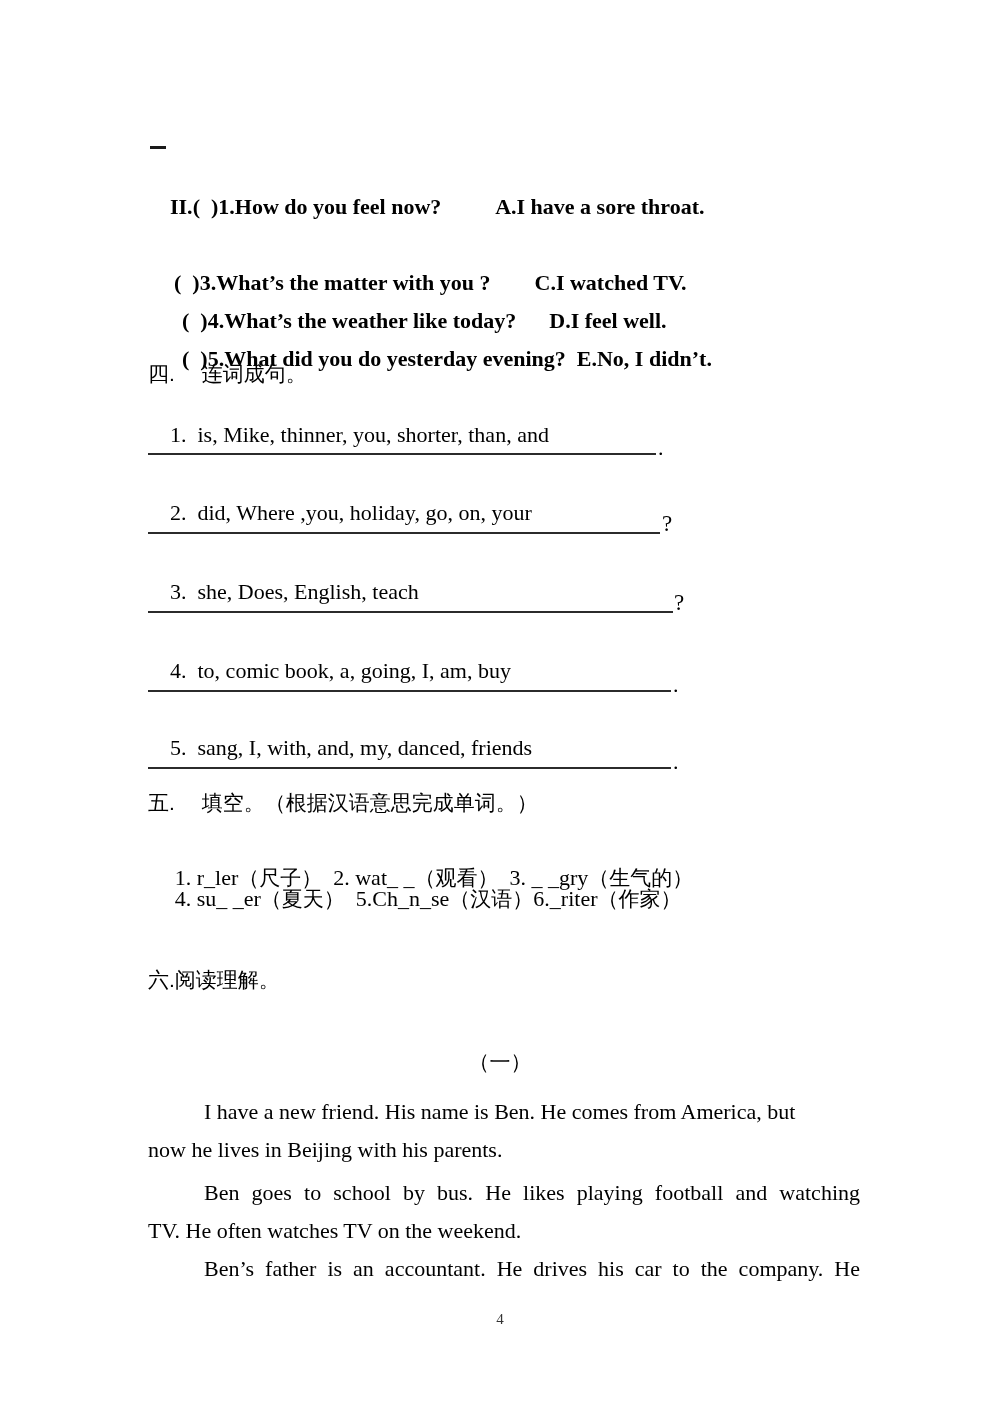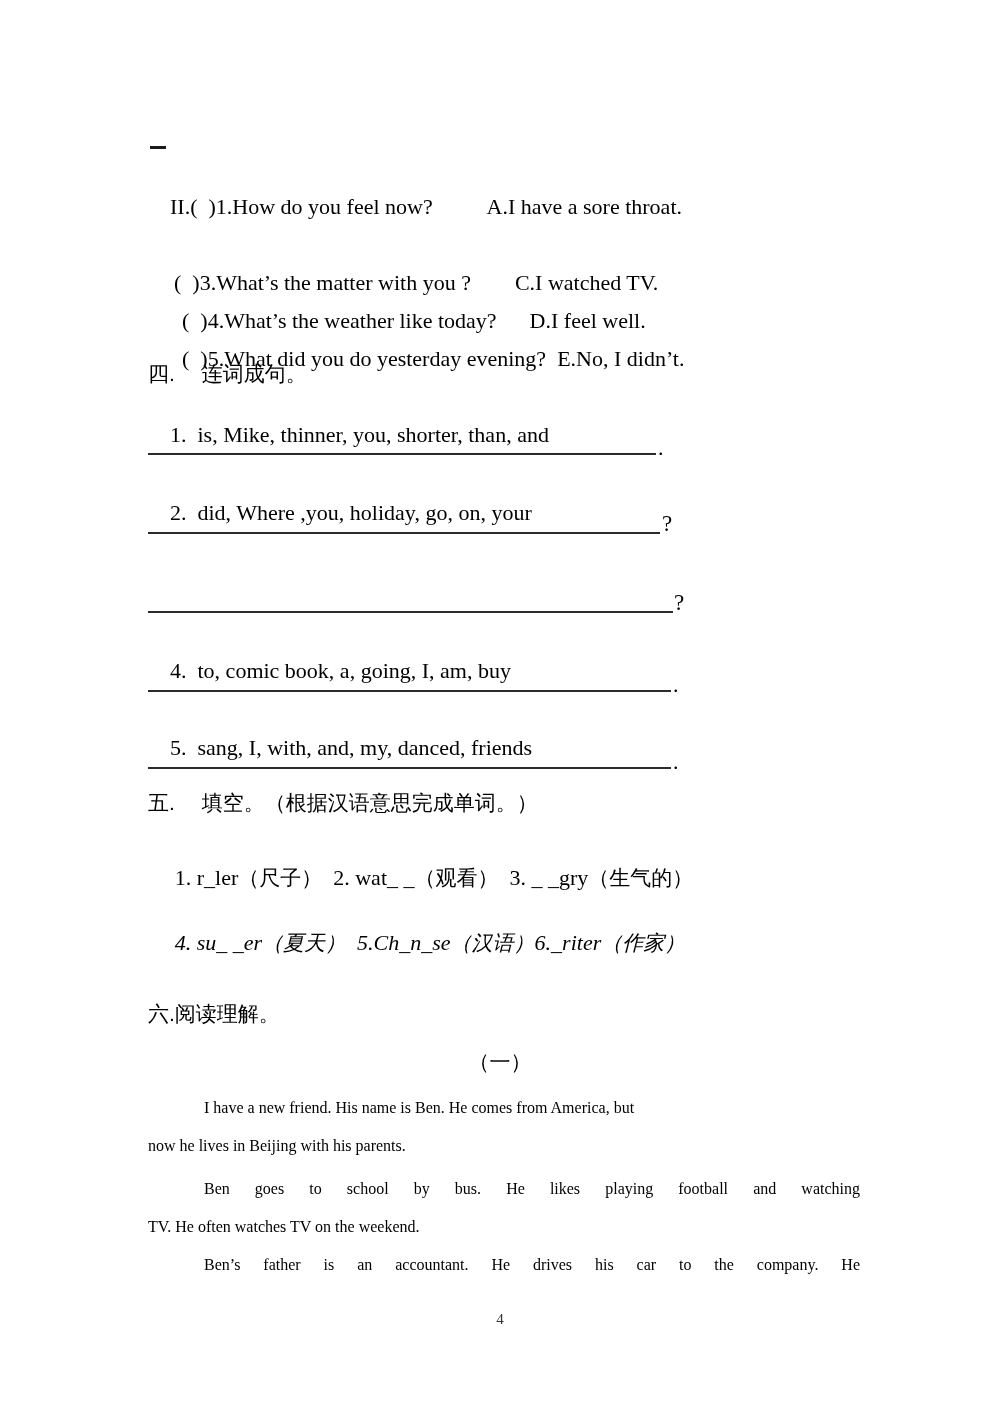--- a/index.html
+++ b/index.html
@@ -37,20 +37,21 @@
     font-size: 21px;
   }
 
   
   .match-row {
     position: absolute;
     left: 148px;
     width: 700px;
     font-size: 22px;
     white-space: pre;
+    font-weight: bold;
   }
   .match-row .q { display: inline; }
   .match-row .a { display: inline; }
 
   
   .heading {
     position: absolute;
     left: 148px;
     font-size: 21px;
     white-space: pre;
@@ -107,21 +108,21 @@
     position: absolute;
     width: 1000px;
     text-align: center;
     font-size: 21px;
     font-family: "DejaVu Sans", "Liberation Sans", sans-serif;
   }
   .para-line {
     position: absolute;
     left: 148px;
     width: 712px;
-    font-size: 16px;
+    font-size: 22px;
     white-space: pre;
     font-family: Liberation Serif, serif;
   }
   .para-line.justify {
     white-space: normal;
     text-align: justify;
     text-align-last: justify;
   }
   .indent { display: inline-block; width: 56px; }
 
@@ -172,20 +173,23 @@
   </div>
 
   <div class="wo-item" style="top:474px;">
     <span>2.</span>  <span>did, Where ,you, holiday, go, on, your</span>
   </div>
   <div class="blank" style="top:516px; width:530px;">
     <div class="rule" style="width:512px;"></div>
     <span class="punct qm" style="left:514px;">?</span>
   </div>
 
+  <div class="wo-item" style="top:553px;">
+    <span>3.</span>  <span>she, Does, English, teach</span>
+  </div>
   <div class="blank" style="top:595px; width:545px;">
     <div class="rule" style="width:525px;"></div>
     <span class="punct qm" style="left:526px;">?</span>
   </div>
 
   <div class="wo-item" style="top:632px;">
     <span>4.</span>  <span>to, comic book, a, going, I, am, buy</span>
   </div>
   <div class="blank" style="top:674px; width:540px;">
     <div class="rule" style="width:523px;"></div>
@@ -199,25 +203,25 @@
     <div class="rule" style="width:523px;"></div>
     <span class="punct" style="left:525px;">.</span>
   </div>
 
   <div class="heading cn" style="top:789px;">五.　 填空。（根据汉语意思完成单词。）</div>
 
   <div class="fib-row" style="top:840px;text-align:center;">
     <span class="en">1.</span><span class="en"> </span><span class="en">r_ler</span><span>（尺子）</span><span class="en">  </span><span class="en">2.</span><span class="en"> </span><span class="en">wat_ _</span><span>（观看）</span><span class="en">  </span><span class="en">3.</span><span class="en"> </span><span class="en">_ _gry</span><span>（生气的）</span>
   </div>
 
-  <div class="fib-row" style="top:905px;font-style:italic;">
+  <div class="fib-row" style="top:861px;">
     <span class="en">4.</span><span class="en"> </span><span class="en">su_ _er</span><span>（夏天）</span><span class="en">  </span><span class="en">5.</span><span class="en">Ch_n_se</span><span>（汉语）</span><span class="en">6.</span><span class="en">_riter</span><span>（作家）</span>
   </div>
 
-  <div class="heading cn" style="top:1000px;">六.阅读理解。</div>
+  <div class="heading cn" style="top:966px;">六.阅读理解。</div>
 
   <div class="sub-title" style="top:1048px;">（一）</div>
 
   <div class="para-line" style="top:1099px;"><span class="indent"></span><span>I have a new friend. His name is Ben. He comes from America, but</span></div>
   <div class="para-line" style="top:1137px;"><span>now he lives in Beijing with his parents.</span></div>
 
   <div class="para-line justify" style="top:1180px;"><span class="indent"></span><span>Ben goes to school by bus. He likes playing football and watching</span></div>
   <div class="para-line" style="top:1218px;"><span>TV. He often watches TV on the weekend.</span></div>
 
   <div class="para-line justify" style="top:1256px;"><span class="indent"></span><span>Ben’s father is an accountant. He drives his car to the company. He</span></div>

